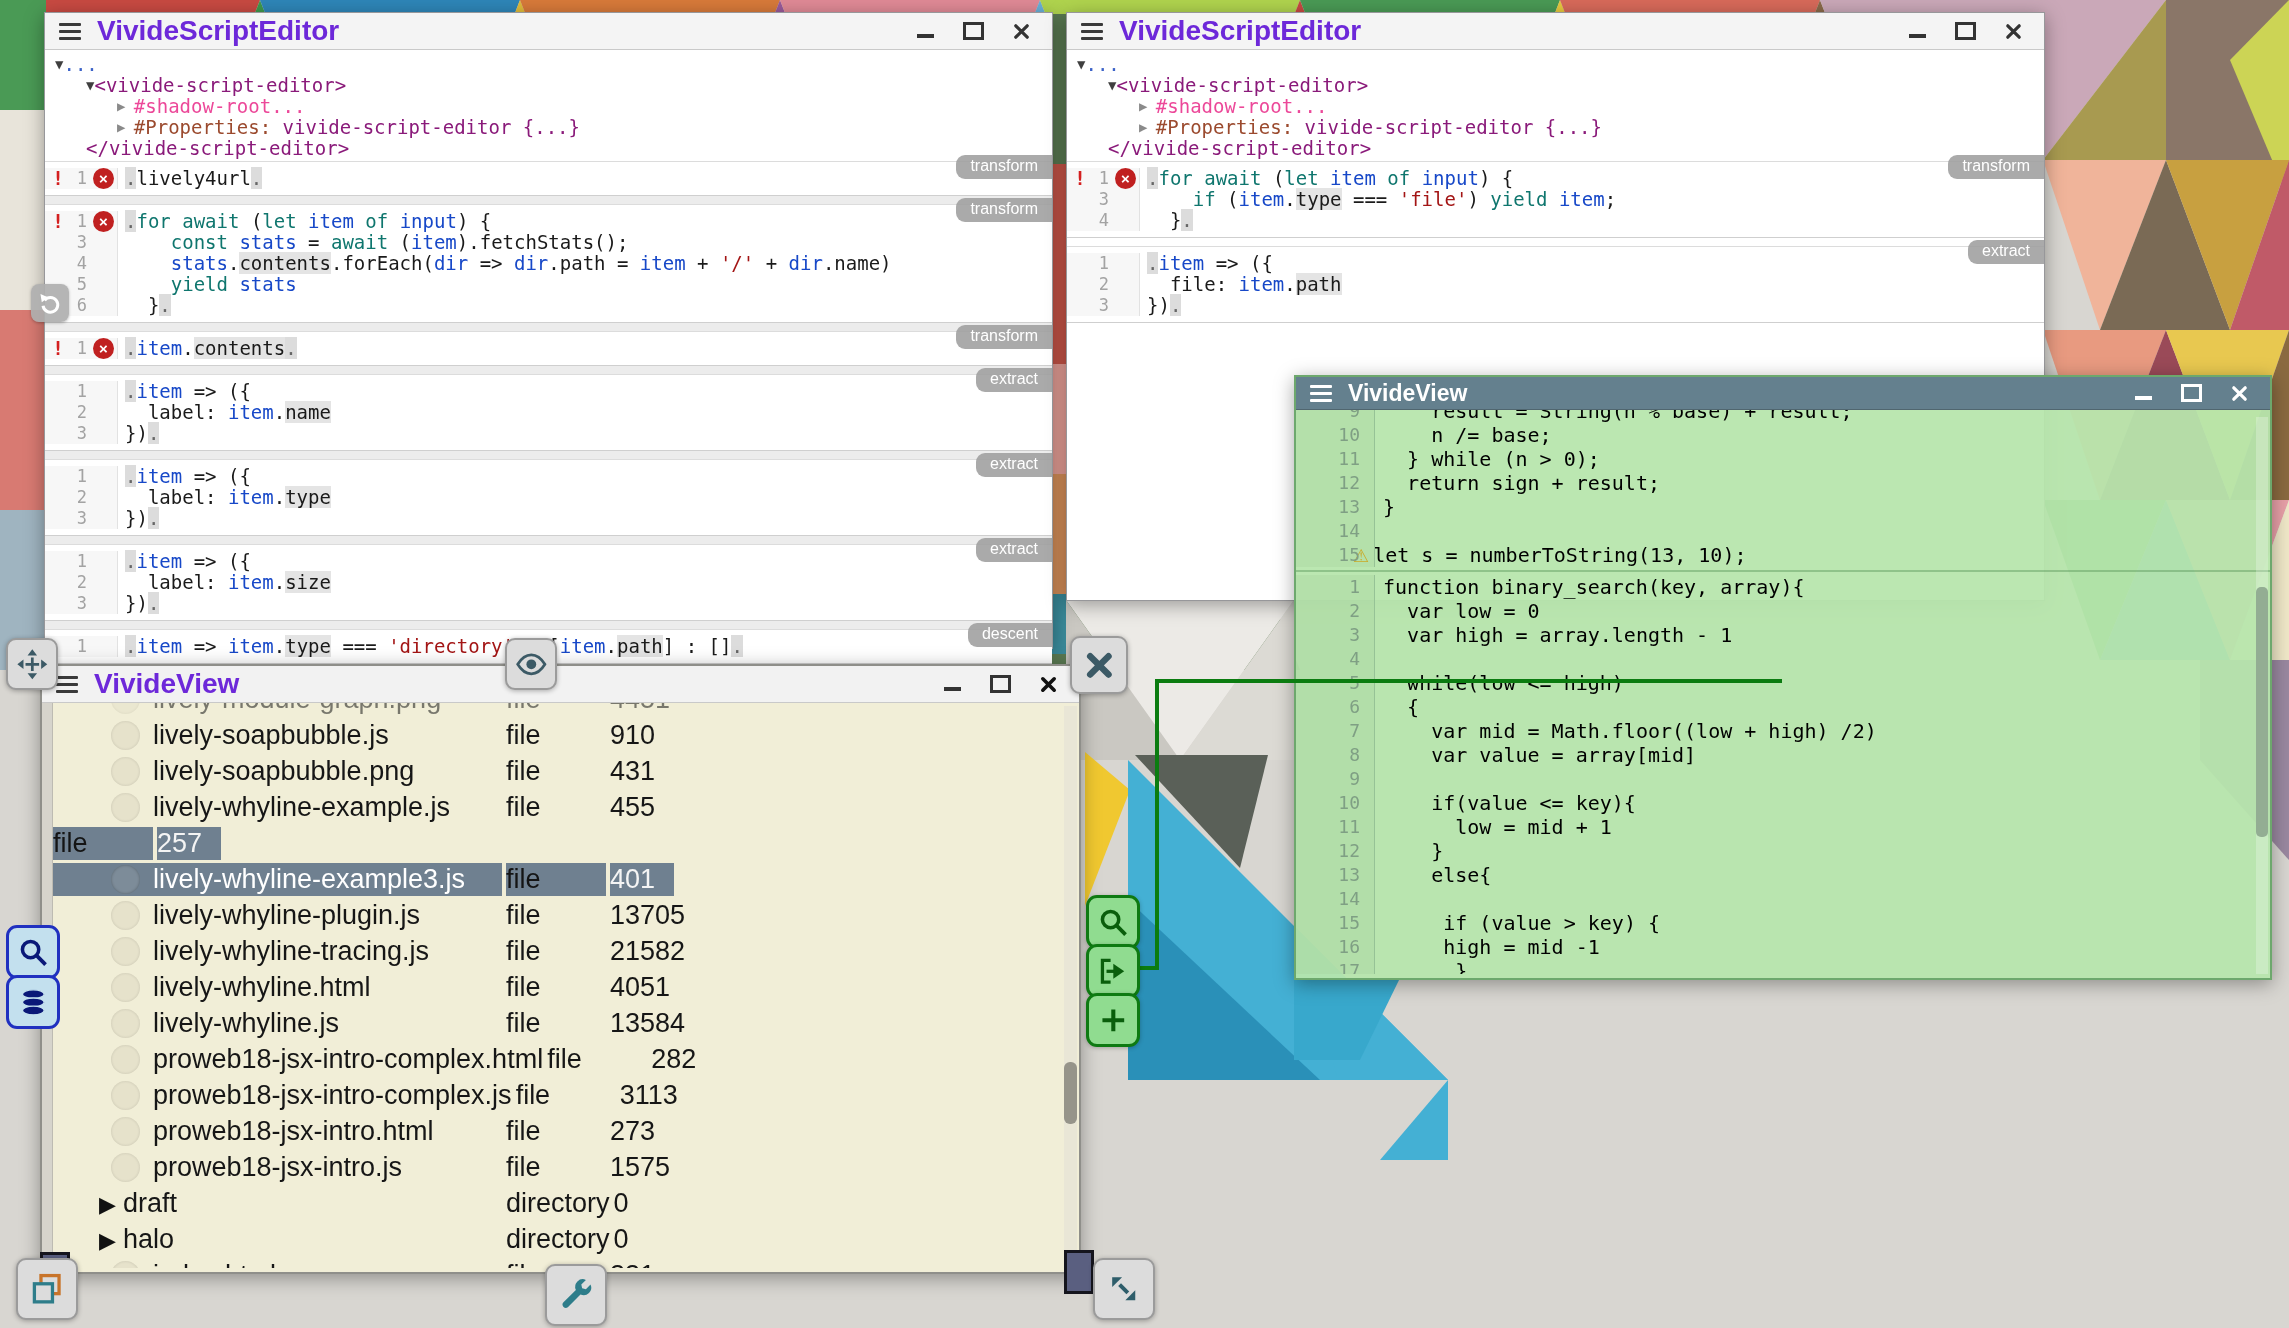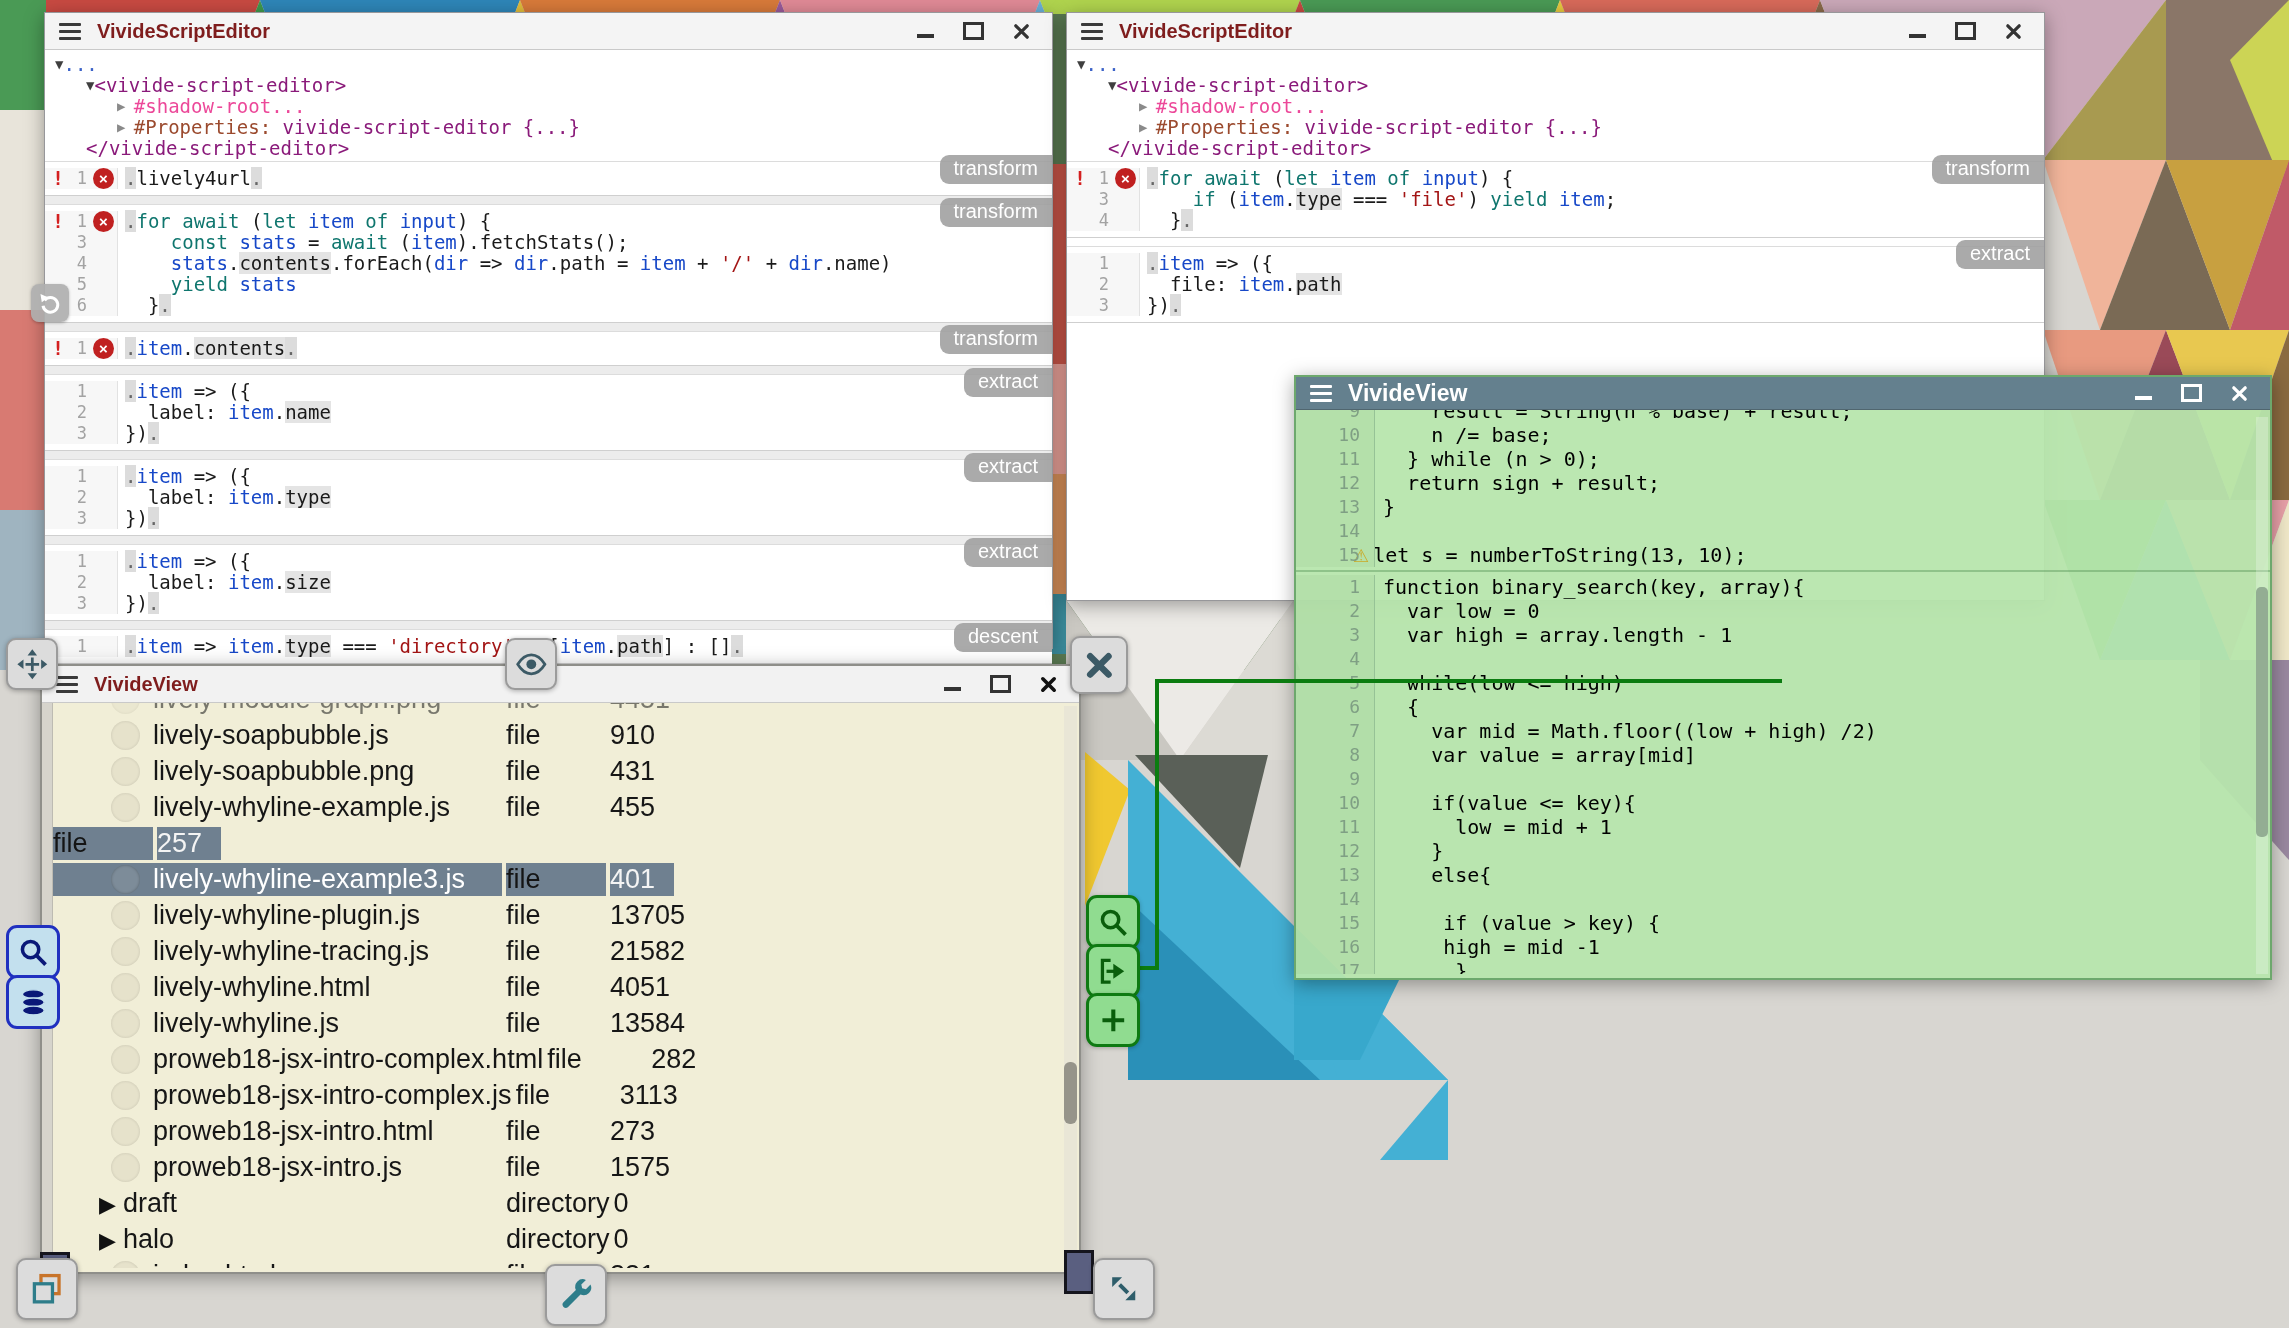--- a/index.html
+++ b/index.html
@@ -5,21 +5,21 @@
   html,body{margin:0;padding:0;background:#d8d6d1;}
   #stage{position:relative;width:2289px;height:1328px;overflow:hidden;
          font-family:"Liberation Sans",sans-serif;}
   #wallpaper{position:absolute;left:0;top:0;z-index:0;}
 
   
   .win{position:absolute;background:#fff;border:1px solid #97979a;
        box-shadow:0 4px 18px rgba(0,0,0,.35);}
   .titlebar{height:37px;display:flex;align-items:center;gap:16px;padding:0 14px;
             background:#f4f4f4;border-bottom:1px solid #c9c9c9;box-sizing:border-box;}
-  .wtitle{font-weight:bold;font-size:20px;color:#7f1d1d;flex:0 1 auto;white-space:nowrap;}
+  .wtitle{font-weight:bold;font-size:28px;color:#6d28d9;flex:0 1 auto;white-space:nowrap;}
   .hamb{display:inline-block;width:22px;}
   .hamb i{display:block;height:3px;background:#3a3a3a;margin:4px 0;border-radius:1px;}
   .wctrls{margin-left:auto;display:flex;align-items:center;gap:26px;padding-right:6px;}
   .ctrl{display:inline-flex;width:22px;height:22px;align-items:center;justify-content:center;color:#333;cursor:pointer;}
   .minbar{width:17px;height:4px;background:#333;display:block;margin-top:10px;}
   .maxbox{width:15px;height:12px;border:3px solid #333;display:block;}
   .xicon{width:19px;height:19px;}
   .green-win .titlebar{background:#64808e;border-bottom:1px solid #50666f;}
   .green-win .wtitle{color:#fff;}
   .green-win .hamb i{background:#fff;}
@@ -52,21 +52,21 @@
          background:#c02020;color:#fff;font-size:15px;font-weight:bold;text-align:center;
          line-height:21px;font-family:"Liberation Sans",sans-serif;}
   .code{padding-left:7px;}
   .c-kw{color:#0f766e;}
   .c-id{color:#1748c8;}
   .c-str{color:#a31515;}
   .c-txt{color:#1a1a1a;}
   .c-hl{color:#1a1a1a;background:#e4e4e4;}
   .c-dot{color:#666;background:#dcdcdc;}
   .cell-label{position:absolute;top:-7px;right:0;background:rgba(158,158,158,.88);
-              color:#fff;font-size:20px;padding:2px 14px 4px 14px;border-radius:9px 0 0 9px;
+              color:#fff;font-size:16px;padding:2px 14px 4px 14px;border-radius:9px 0 0 9px;
               z-index:3;font-family:"Liberation Sans",sans-serif;}
   .undo-btn{position:absolute;left:-14px;bottom:0px;width:38px;height:38px;border-radius:8px;
             background:rgba(175,175,175,.92);display:flex;align-items:center;justify-content:center;
             box-shadow:0 1px 3px rgba(0,0,0,.25);}
   .undo-btn svg{width:26px;height:26px;}
 
   
   #win-green{background:rgba(183,229,172,.94);border:2px solid #6da86d;}
   #win-green .gbody{overflow:hidden;height:564px;position:relative;}
   .gcells{margin-top:-14px;}

